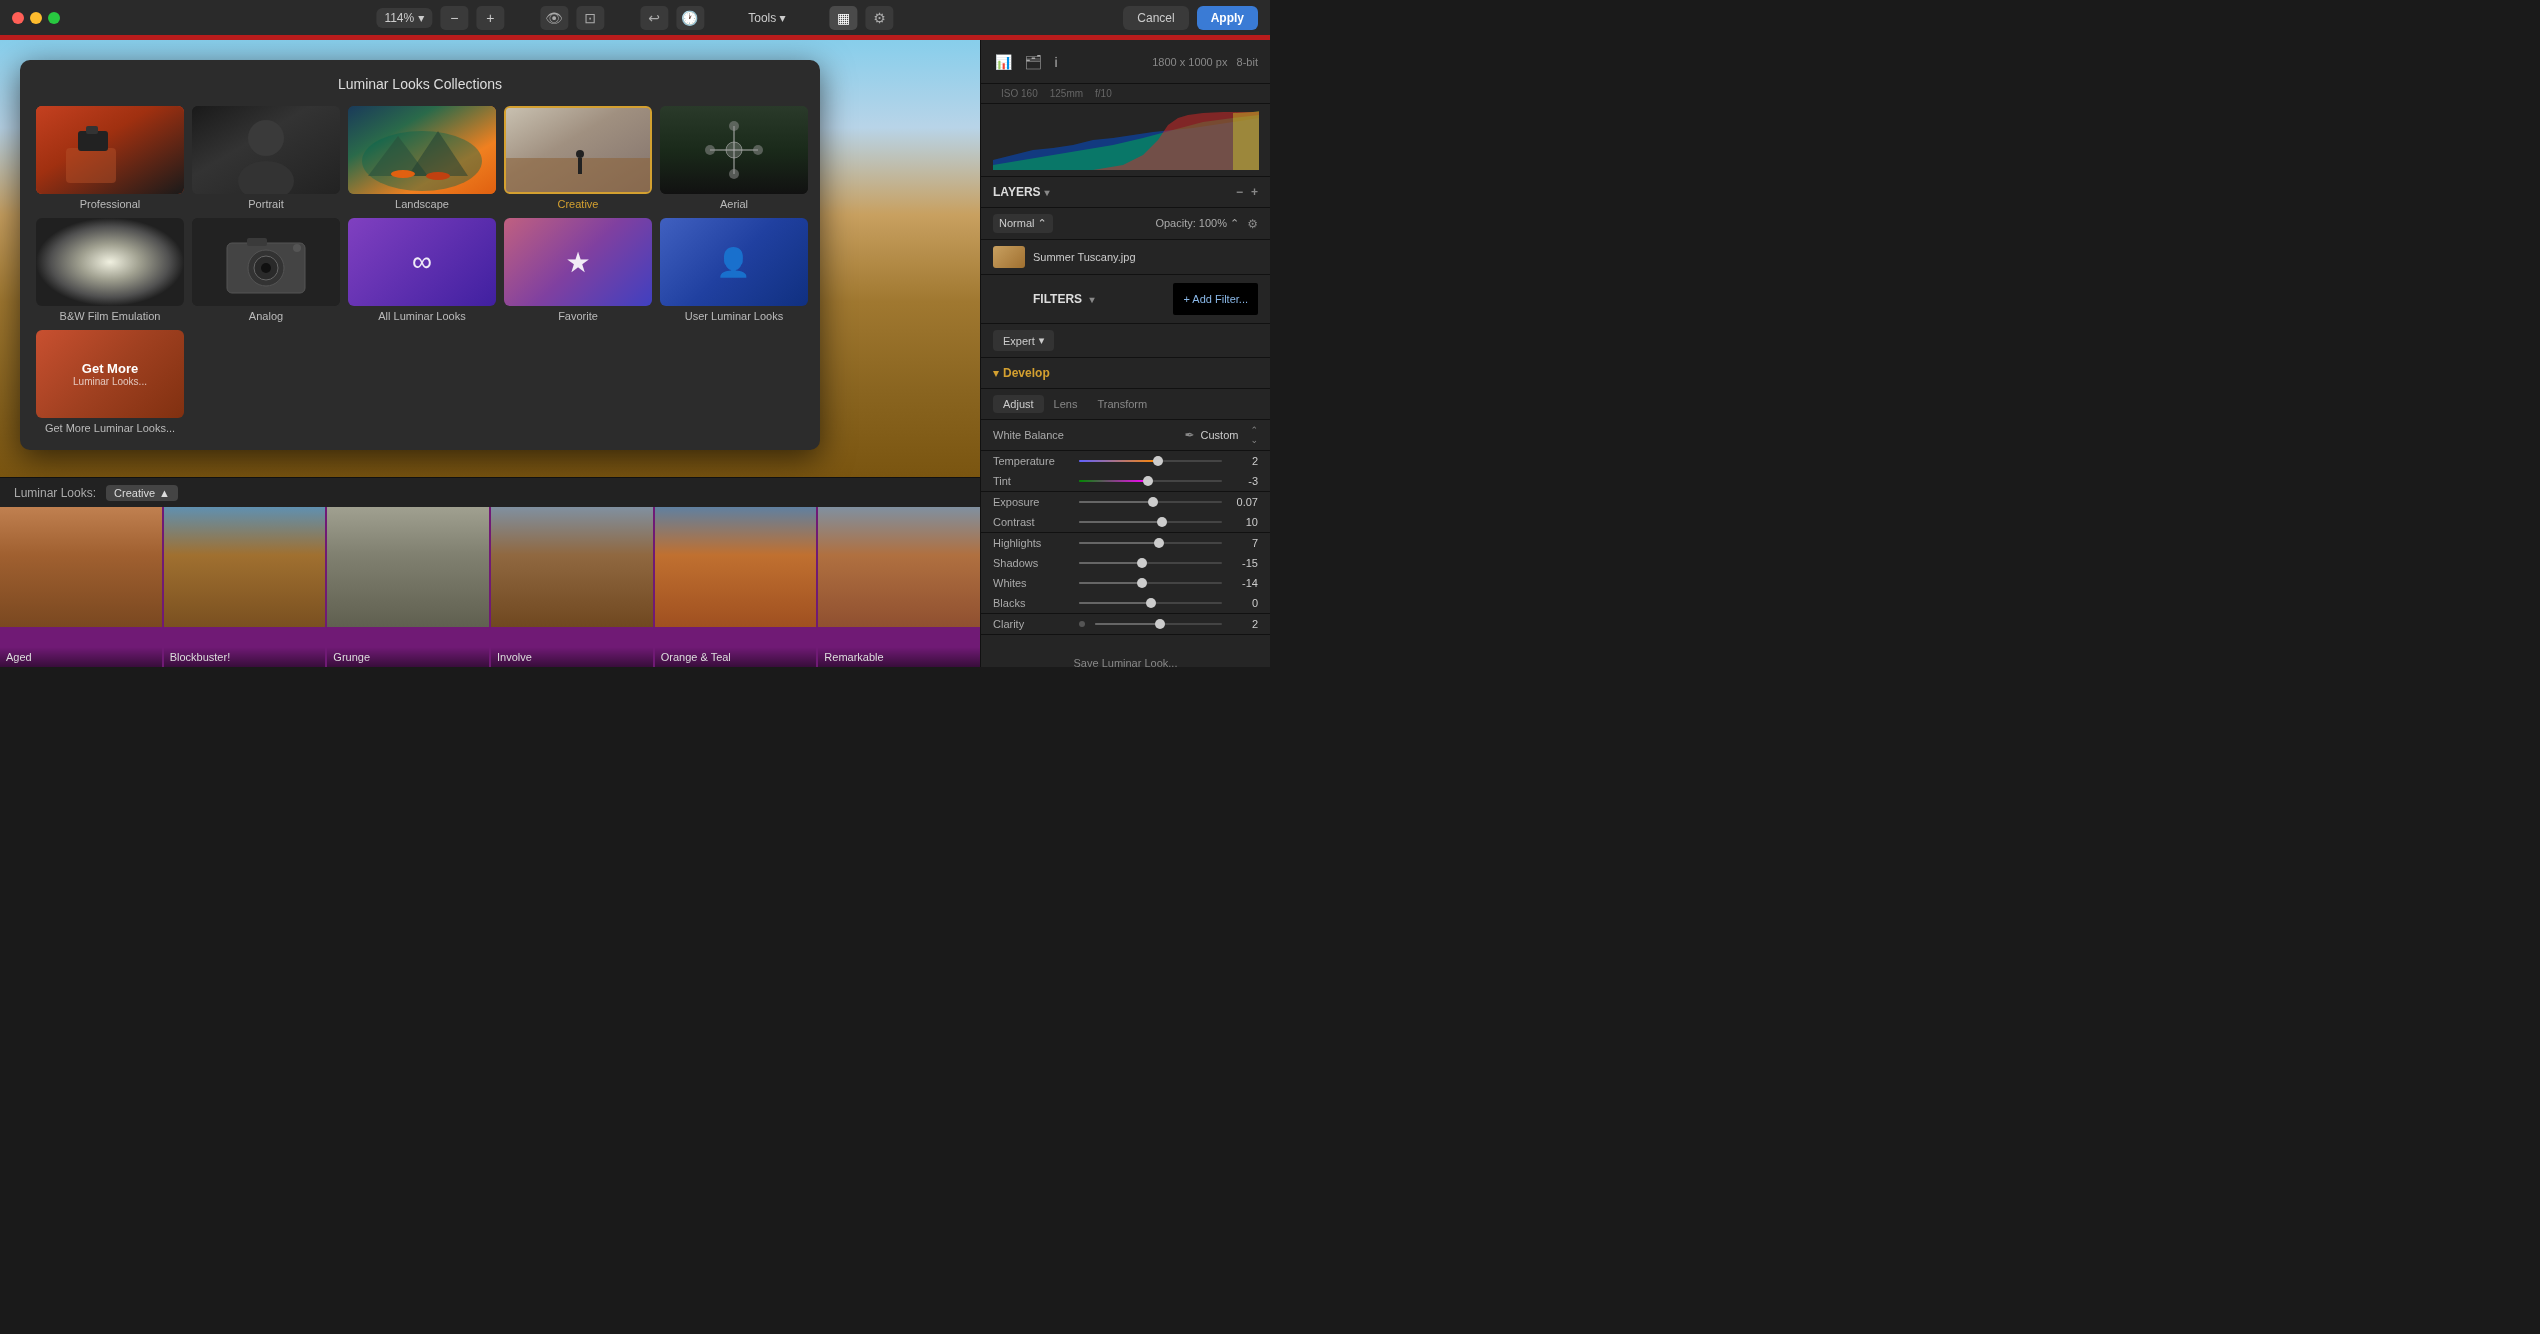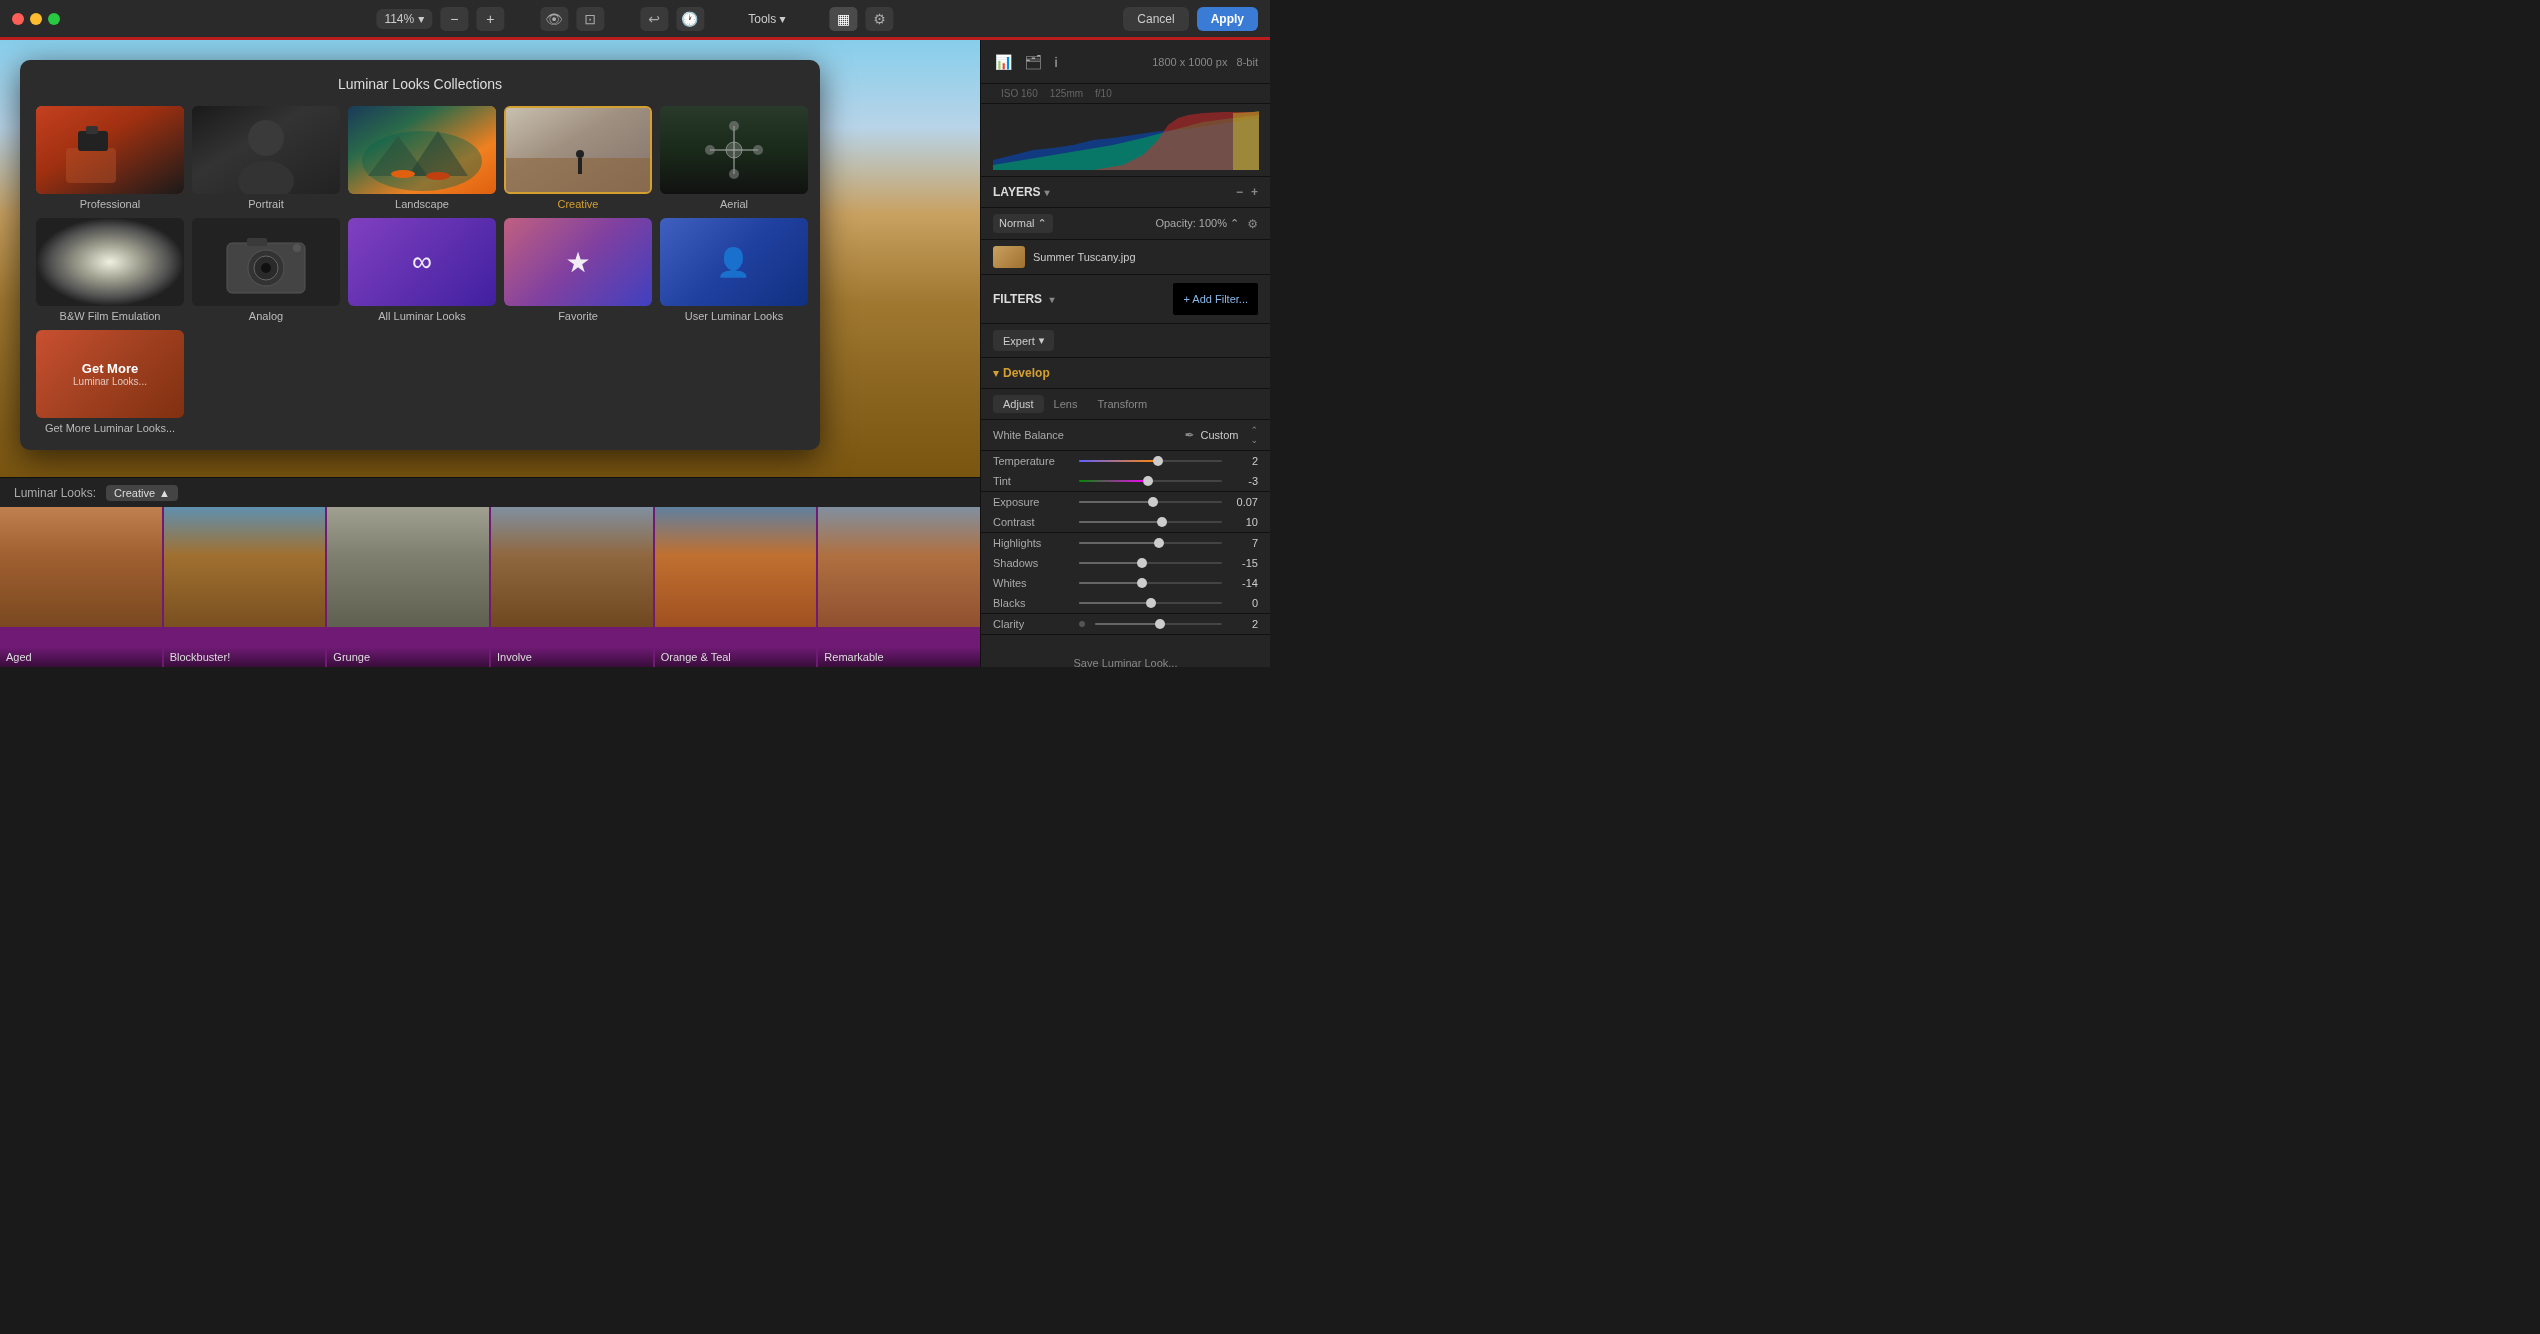--- a/index.html
+++ b/index.html
@@ -12,21 +12,21 @@
       overflow: hidden;
       font-size: 12px;
     }
 
     
     .titlebar {
       height: 40px;
       background: #2a2a2a;
       display: flex;
       align-items: center;
-      border-bottom: 3px solid #b91c1c;
+      border-bottom: 5px solid #b91c1c;
       padding: 0 12px;
       gap: 10px;
       position: relative;
     }
     .traffic-lights {
       display: flex;
       gap: 6px;
       align-items: center;
     }
     .traffic-light {
@@ -435,20 +435,21 @@
     .filters-header {
       display: flex;
       align-items: center;
       padding: 8px 12px;
       border-bottom: 1px solid #111;
     }
     .filters-title {
       font-size: 12px;
       font-weight: 600;
       color: #ddd;
+      margin-left: 40px;
     }
     .add-filter-btn {
       margin-left: auto;
       background: #000000;
       border: none;
       color: #8ab8e8;
       font-size: 11px;
       padding: 10px 10px;
       border-radius: 2px;
       cursor: pointer;

